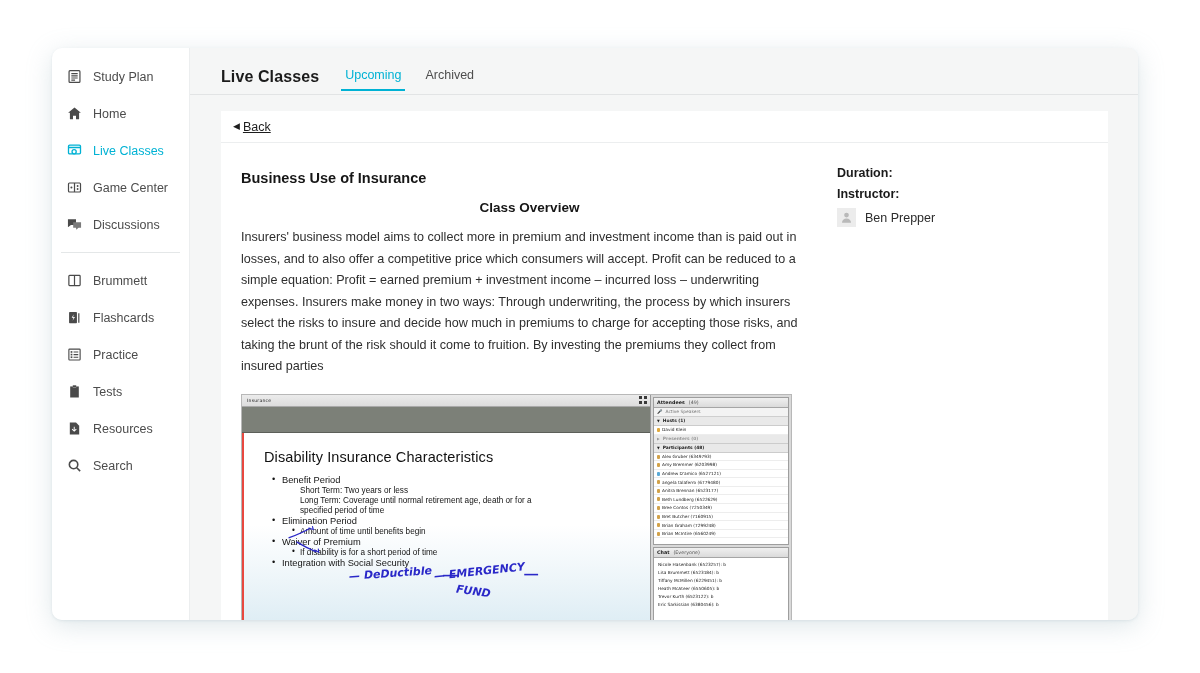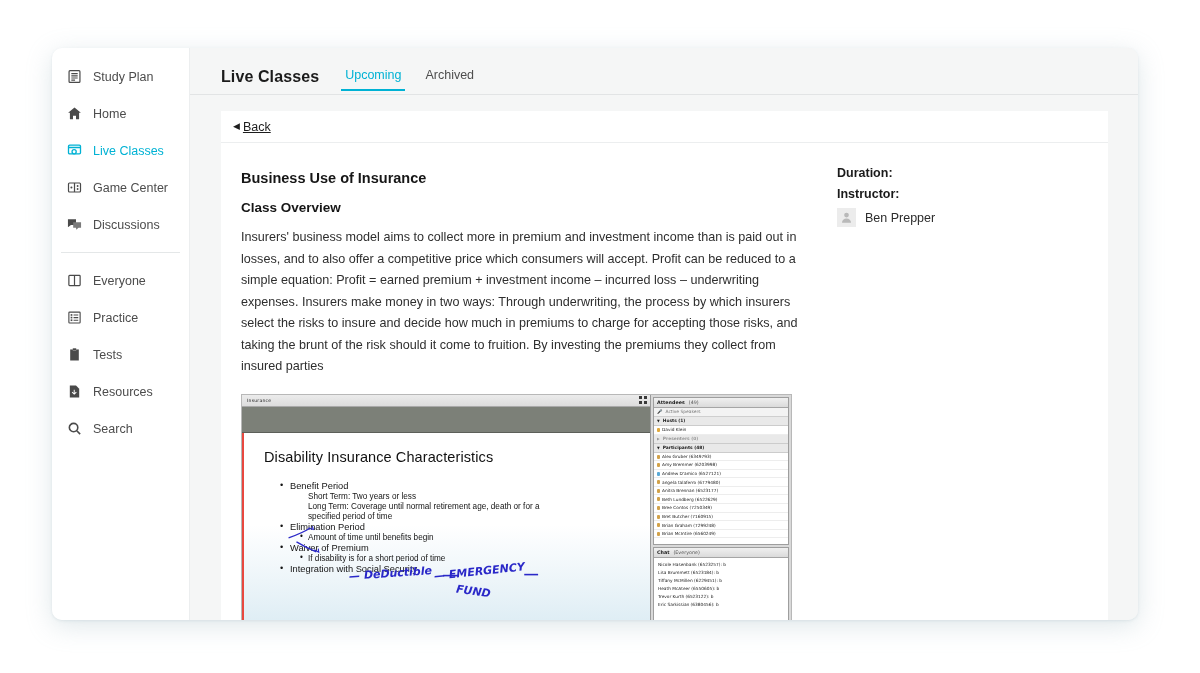--- a/index.html
+++ b/index.html
@@ -134,20 +134,21 @@
     border-left: 1px solid #ffffff;
   }
 
   .class-title {
     font-size: 14.5px; font-weight: bold; color: #161616;
     margin: 4px 0 14px 0;
   }
   .section-title {
     font-size: 13.5px; font-weight: bold; color: #161616;
     margin: 0 0 12px 0;
+    text-align: center;
   }
   .overview {
     font-size: 12.6px;
     line-height: 21.5px;
     color: #2e2e2e;
     max-width: 580px;
     margin: 0 0 16px 0;
   }
 
   .meta-label {
@@ -220,21 +221,21 @@
     position: absolute; left: 0; right: 0; bottom: 0; height: 110px;
     background: linear-gradient(180deg, rgba(224,238,244,0) 0%, rgba(219,235,243,0.55) 55%, rgba(205,228,239,0.75) 100%);
     pointer-events: none;
   }
   .slide-inner { position: relative; padding: 16px 10px 0 20px; }
   .slide-h1 {
     font-size: 14.5px; color: #111; margin: 0 0 10px 0;
     font-family: "Liberation Sans", sans-serif;
     letter-spacing: .1px;
   }
-  .slide-list { margin: 16px; padding: 0; list-style: none; font-family: "Liberation Sans", sans-serif; }
+  .slide-list { margin: 8px; padding: 0; list-style: none; font-family: "Liberation Sans", sans-serif; }
   .b1 { font-size: 9.3px; color: #141414; margin: 0 0 1px 0; padding-left: 10px; position: relative; }
   .b1::before { content: "•"; position: absolute; left: 0px; top: -1px; }
   .b2 { font-size: 8.2px; color: #141414; margin: 0 0 1px 0; padding-left: 28px; position: relative; }
   .b2.nodot { padding-left: 28px; }
   .b2.dot::before { content: "•"; position: absolute; left: 20px; top: -1px; }
   .ink {
     position: absolute;
     color: #2a28c8;
     font-family: "DejaVu Sans", sans-serif;
     font-weight: bold;
@@ -373,23 +374,33 @@
       <div class="nav-sep"></div>
 
       <div class="nav-group">
         <div class="nav-item">
           <span class="ico">
             <svg width="15" height="15" viewBox="0 0 16 16" fill="none" stroke="currentColor" stroke-width="1.3">
                 <rect x="2" y="2.6" width="12" height="10.8" rx="0.8"></rect>
                 <path d="M8 2.6v10.8"></path>
               </svg>
           </span>
-          <span>Everyone</span>
-        </div>
-
+          <span>Brummett</span>
+        </div>
+
+        <div class="nav-item">
+          <span class="ico">
+            <svg width="15" height="15" viewBox="0 0 16 16" fill="none" stroke="currentColor" stroke-width="1.3">
+                <rect x="2.2" y="2" width="8.4" height="12" rx="0.8" fill="currentColor" stroke="none"></rect>
+                <path d="M12.6 3.4v10.2" stroke="currentColor"></path>
+                <path d="M7.1 4.6 5 8.2h1.9l-1 3.2 2.6-4h-2z" fill="#ffffff" stroke="none"></path>
+              </svg>
+          </span>
+          <span>Flashcards</span>
+        </div>
 
         <div class="nav-item">
           <span class="ico">
             <svg width="15" height="15" viewBox="0 0 16 16" fill="none" stroke="currentColor" stroke-width="1.2">
                 <rect x="2" y="2.2" width="12" height="11.6" rx="0.8"></rect>
                 <rect x="3.9" y="4.4" width="1.8" height="1.8" fill="currentColor" stroke="none"></rect>
                 <rect x="3.9" y="7.2" width="1.8" height="1.8" fill="currentColor" stroke="none"></rect>
                 <rect x="3.9" y="10" width="1.8" height="1.8" fill="currentColor" stroke="none"></rect>
                 <path d="M7 5.3h5M7 8.1h5M7 10.9h5"></path>
               </svg>

